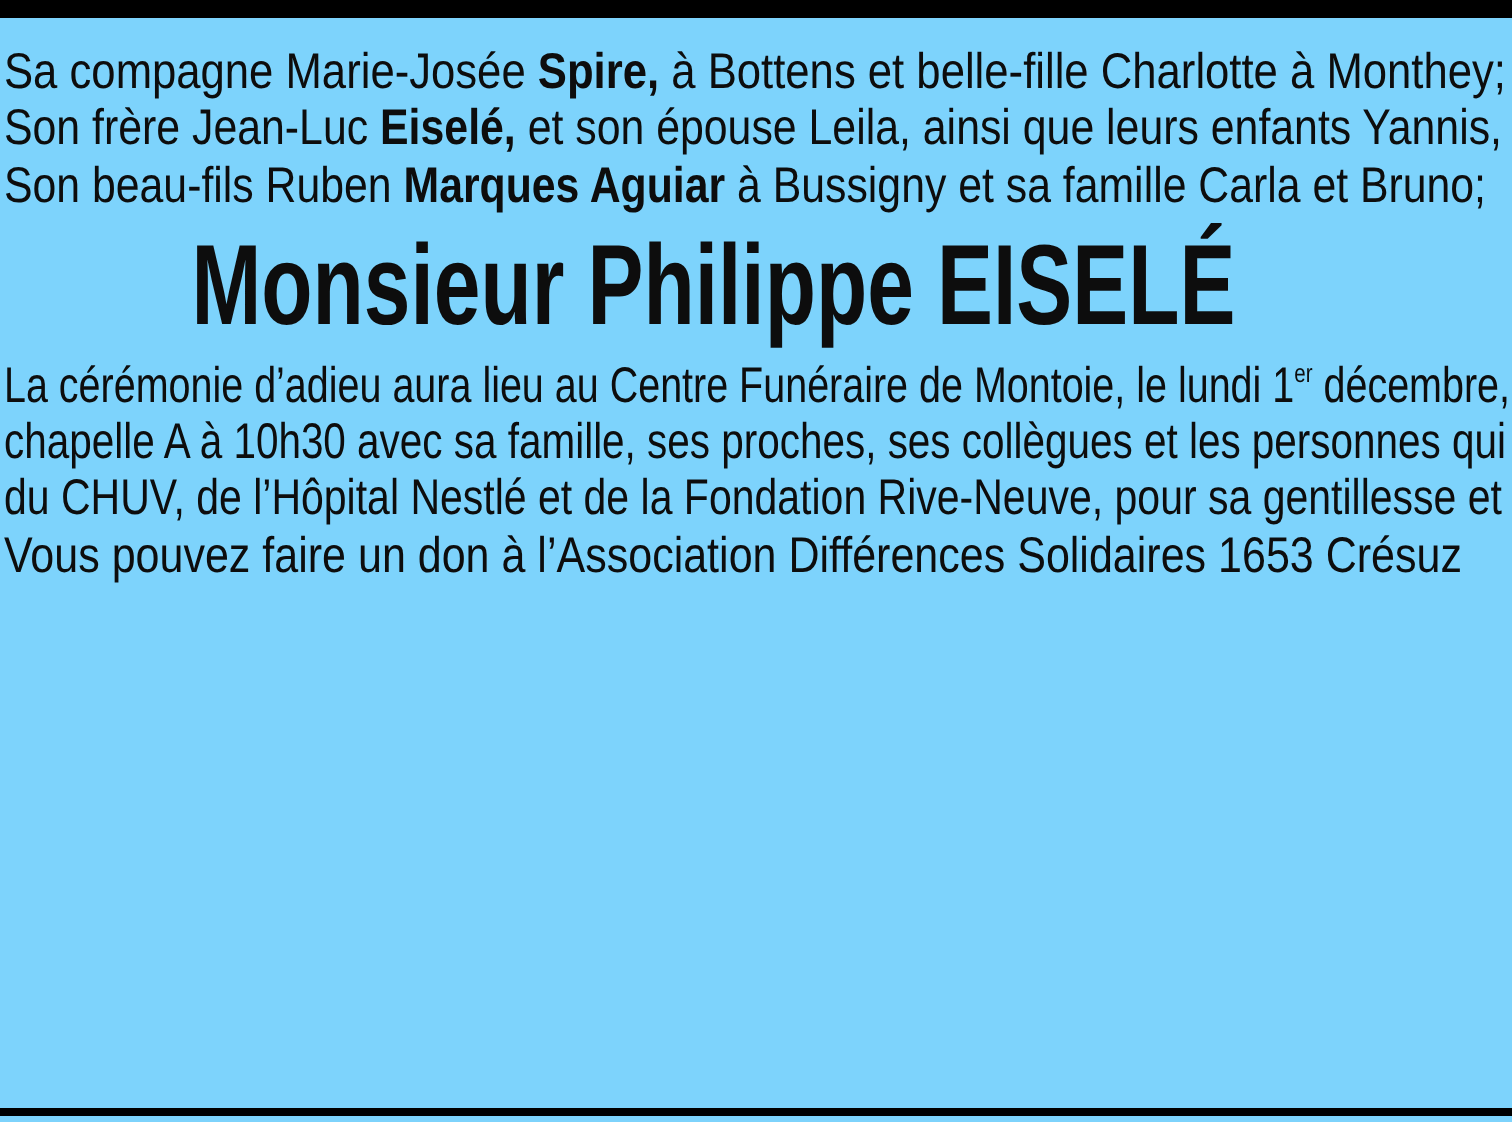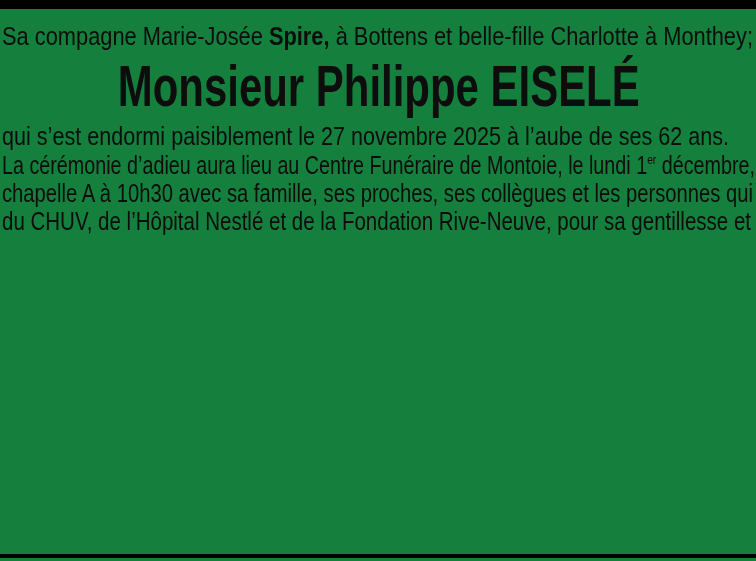--- a/index.html
+++ b/index.html
@@ -4,21 +4,21 @@
 <style>
   html, body {
     margin: 0;
     padding: 0;
     background: #ffffff;
   }
   .page {
     position: relative;
     width: 756px;
     height: 561px;
-    background: #15803d;
+    background: #7dd3fc;
     overflow: hidden;
     font-family: "Liberation Sans", sans-serif;
     color: #0d0d0d;
   }
   .rule {
     position: absolute;
     left: 0;
     width: 756px;
     background: #000000;
   }
@@ -39,21 +39,20 @@
   .fit {
     display: inline-block;
     white-space: nowrap;
     transform-origin: 0 50%;
   }
   b { font-weight: bold; }
   .title-row {
     height: 72px;
     display: flex;
     align-items: center;
-    justify-content: center;
   }
   .title-row .fit {
     transform-origin: 50% 50%;
     font-size: 57px;
     font-weight: bold;
     line-height: 64px;
   }
   sup.ord {
     font-size: 13px;
     line-height: 0;
@@ -66,46 +65,52 @@
 <div class="page">
   <div class="rule top"></div>
 
   <div class="content">
 
     <div class="line">
       <span class="fit" style="transform: scaleX(0.87305);"><span>Sa compagne Marie-Josée </span><b>Spire,</b><span> à Bottens et belle-fille Charlotte à Monthey;</span></span>
     </div>
 
 
+    <div class="line">
+      <span class="fit" style="transform: scaleX(0.856321);"><span>Son frère Jean-Luc </span><b>Eiselé,</b><span> et son épouse Leila, ainsi que leurs enfants Yannis,</span></span>
+    </div>
 
 
+    <div class="line">
+      <span class="fit" style="transform: scaleX(0.855504);"><span>Son beau-fils Ruben </span><b>Marques Aguiar</b><span> à Bussigny et sa famille Carla et Bruno;</span></span>
+    </div>
 
 
     <div class="title-row">
       <span class="fit" style="transform: scaleX(0.735778);">Monsieur Philippe EISELÉ</span>
     </div>
 
-    <div class="line">
-      <span class="fit" style="transform: scaleX(0.863228);">qui s’est endormi paisiblement le 27 novembre 2025 à l’aube de ses 62 ans.</span>
-    </div>
 
     <div class="line">
       <span class="fit" style="transform: scaleX(0.789463);"><span>La cérémonie d’adieu aura lieu au Centre Funéraire de Montoie, le lundi 1</span><sup class="ord">er</sup><span> décembre,</span></span>
     </div>
 
     <div class="line">
       <span class="fit" style="transform: scaleX(0.808954);">chapelle A à 10h30 avec sa famille, ses proches, ses collègues et les personnes qui</span>
     </div>
 
 
 
     <div class="line">
       <span class="fit" style="transform: scaleX(0.819951);">du CHUV, de l’Hôpital Nestlé et de la Fondation Rive-Neuve, pour sa gentillesse et</span>
     </div>
 
 
+    <div class="line">
+      <span class="fit" style="transform: scaleX(0.860415);">Vous pouvez faire un don à l’Association Différences Solidaires 1653 Crésuz</span>
+    </div>
 
 
 
   </div>
 
   <div class="rule bottom"></div>
 </div>
 
 </body></html>

